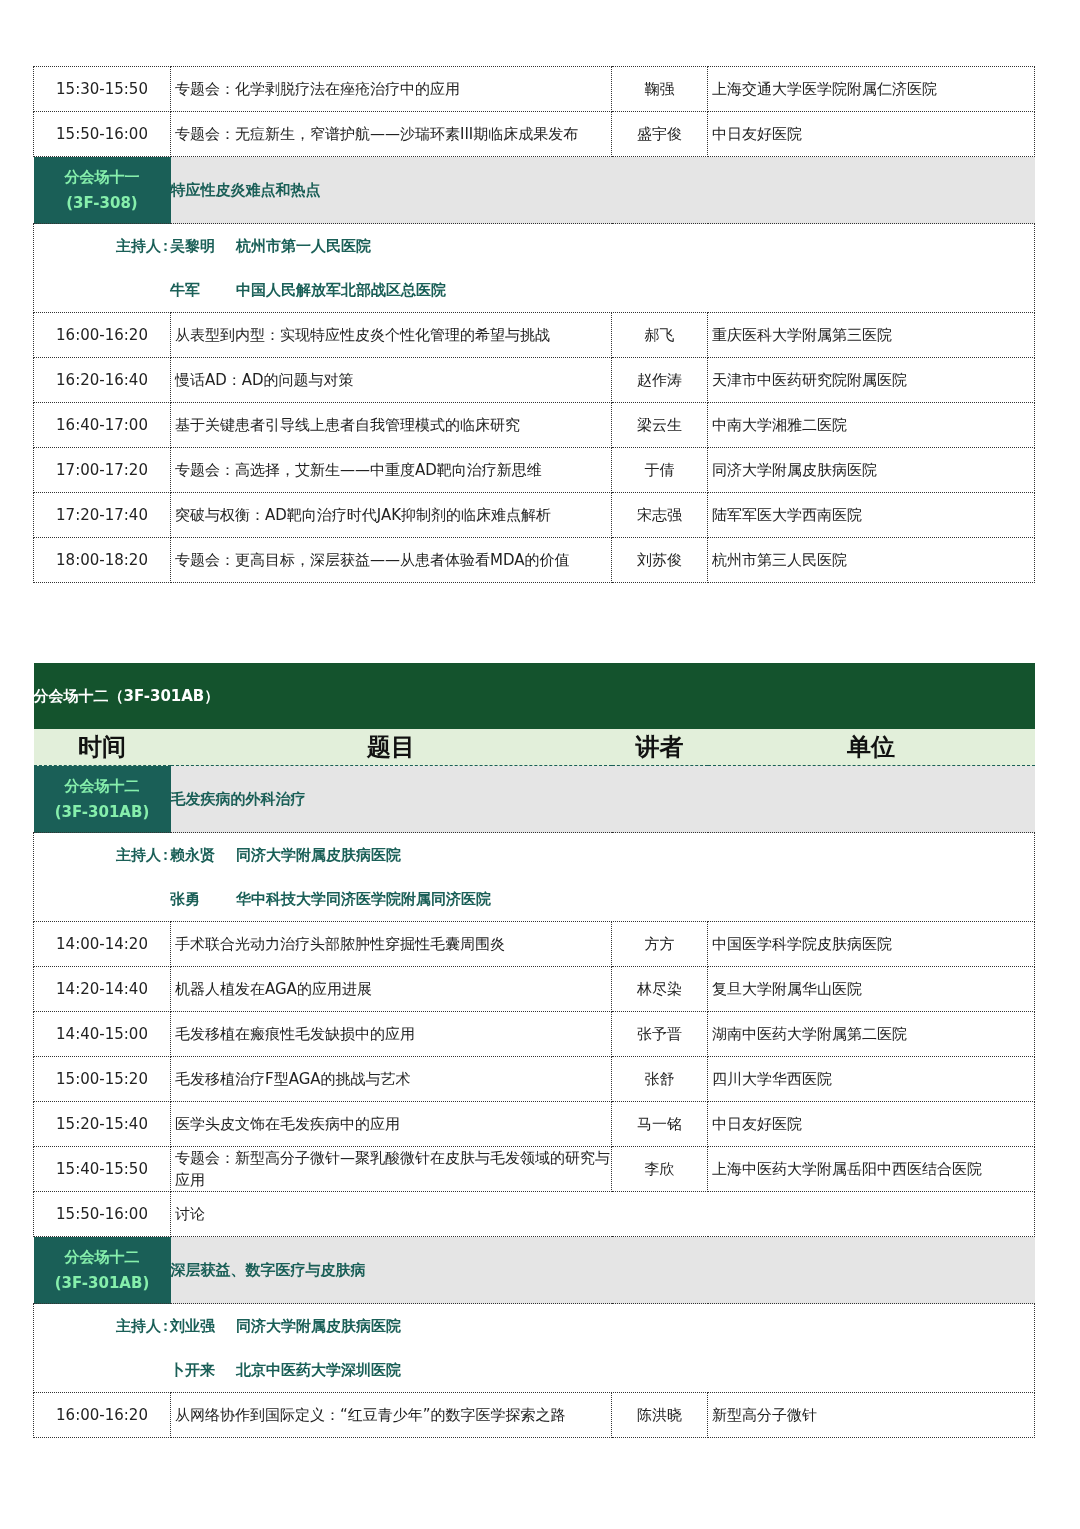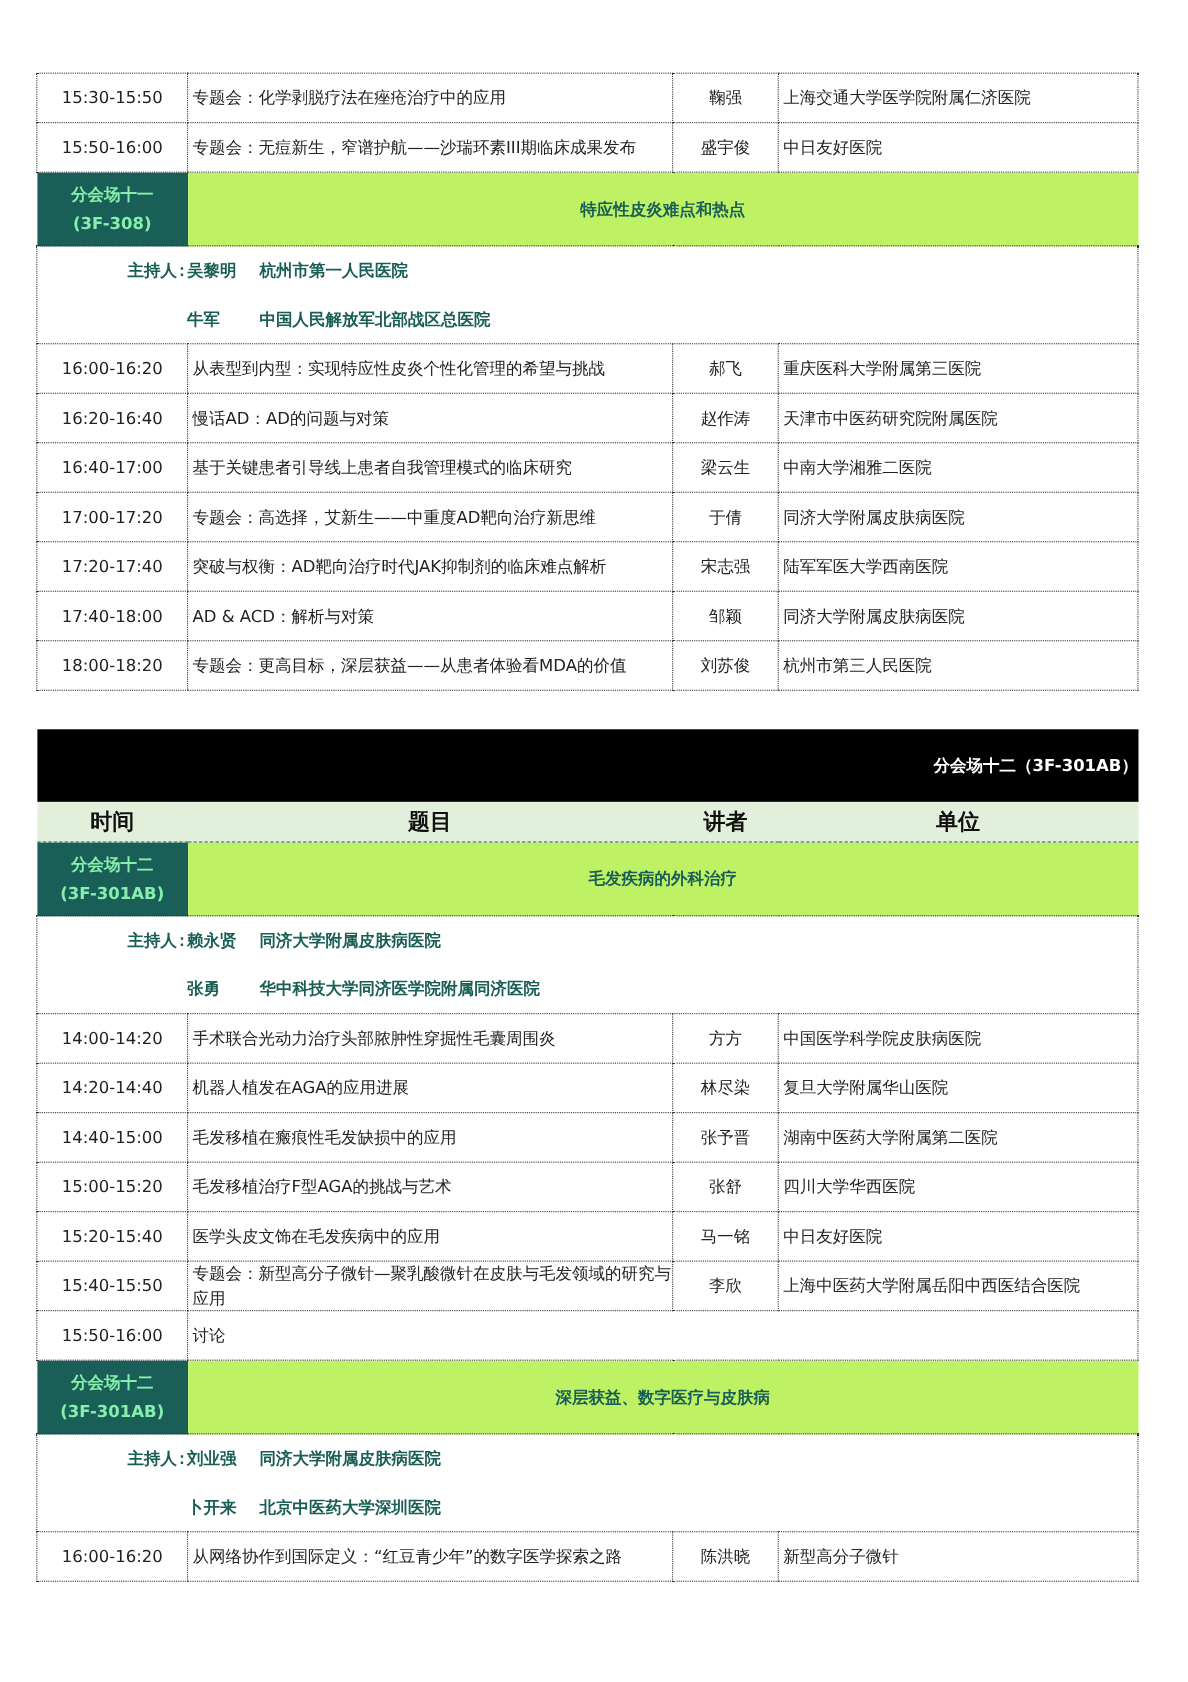--- a/index.html
+++ b/index.html
@@ -4,27 +4,27 @@
 <style>
   html, body { margin:0; padding:0; background:#ffffff; }
   body { width:1080px; height:1529px; position:relative; font-family:"DejaVu Sans","Liberation Sans",sans-serif; color:#222; }
   .tbl { position:absolute; left:33px; width:1002px; border-collapse:collapse; table-layout:fixed; }
   .tbl td { border:1px dotted #333; padding:0; font-size:15px; height:44px; vertical-align:middle; }
   .c1 { width:137px; text-align:center; }
   .c2 { width:440px; text-align:left; padding-left:4px !important; }
   .c3 { width:95px; text-align:center; }
   .c4 { text-align:left; padding-left:4px !important; }
   .venue-cell { background:#1a5f57; color:#86efac; font-weight:bold; font-size:17px; text-align:center; line-height:26px; height:66px !important; border:none !important; }
-  .topic-cell { background:#bef264; color:#1a5f57; font-weight:bold; font-size:17px; text-align:center; border:none !important; }
+  .topic-cell { background:#e5e5e5; color:#1a5f57; font-weight:bold; font-size:17px; border:none !important; }
   .host-cell { height:88px !important; color:#1a5f57; font-weight:bold; font-size:15px;font-family:Liberation Mono, monospace; }
   .host-line { display:flex; height:44px; align-items:center; }
   .host-label { width:136px; text-align:right; flex:none; }
   .host-name { width:66px; flex:none; }
-  .title-bar { background:#000000; color:#fff; font-weight:bold; font-size:18px; text-align:right; height:66px !important; border:none !important; }
-  .hdr-row td { background:#e2efda; font-weight:bold; font-size:20px; text-align:center; color:#111; height:36px; border:none; border-bottom:1px dashed #1a5f57; }
+  .title-bar { background:#14532d; color:#fff; font-weight:bold; font-size:18px; text-align:left; height:66px !important; border:none !important; }
+  .hdr-row td { background:#e2efda; font-weight:bold; font-size:24px; text-align:center; color:#111; height:36px; border:none; border-bottom:1px dashed #1a5f57; }
   .wrap2 { line-height:22px;margin-top:20px; }
 </style>
 </head>
 <body>
 
 <table class="tbl" style="top:66px;">
   <colgroup>
       <col style="width:137px">
       <col style="width:441px">
       <col style="width:96px">
@@ -88,26 +88,20 @@
     <td class="c3">于倩</td>
     <td class="c4">同济大学附属皮肤病医院</td>
   </tr>
   <tr>
     <td class="c1">17:20-17:40</td>
     <td class="c2">突破与权衡：AD靶向治疗时代JAK抑制剂的临床难点解析</td>
     <td class="c3">宋志强</td>
     <td class="c4">陆军军医大学西南医院</td>
   </tr>
   <tr>
-    <td class="c1">17:40-18:00</td>
-    <td class="c2">AD &amp; ACD：解析与对策</td>
-    <td class="c3">邹颖</td>
-    <td class="c4">同济大学附属皮肤病医院</td>
-  </tr>
-  <tr>
     <td class="c1">18:00-18:20</td>
     <td class="c2">专题会：更高目标，深层获益——从患者体验看MDA的价值</td>
     <td class="c3">刘苏俊</td>
     <td class="c4">杭州市第三人民医院</td>
   </tr>
 </tbody>
   </table>
 
 <table class="tbl" style="top:663px;">
   <colgroup>

